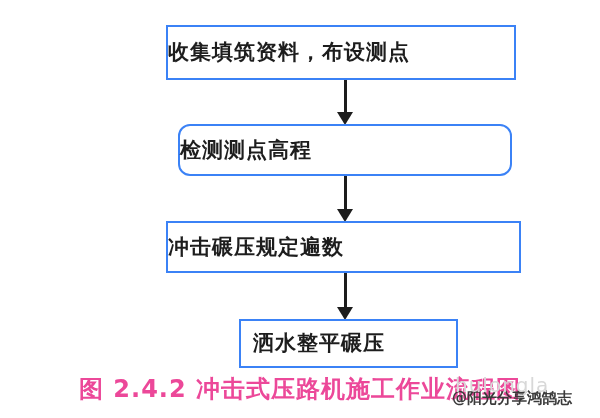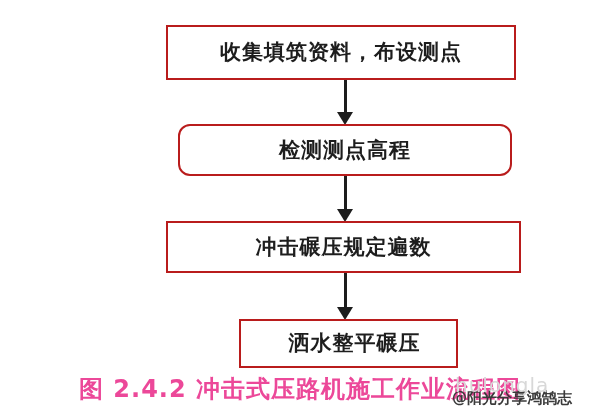--- a/index.html
+++ b/index.html
@@ -22,24 +22,24 @@
     top: 0;
     width: 600px;
     height: 418px;
   }
 
   
   .node {
     position: absolute;
     box-sizing: border-box;
     background: #ffffff;
-    border: 2px solid #b91c1c;
+    border: 2px solid #3b82f6;
     display: flex;
     align-items: center;
-    justify-content: center;
+    justify-content: flex-start;
   }
   .node-label {
     font-family: "DejaVu Sans", "Liberation Sans", sans-serif;
     font-size: 21px;
     font-weight: 600;
     letter-spacing: 1px;
     color: #1d1d1d;
     white-space: nowrap;
     line-height: 1;
   }

